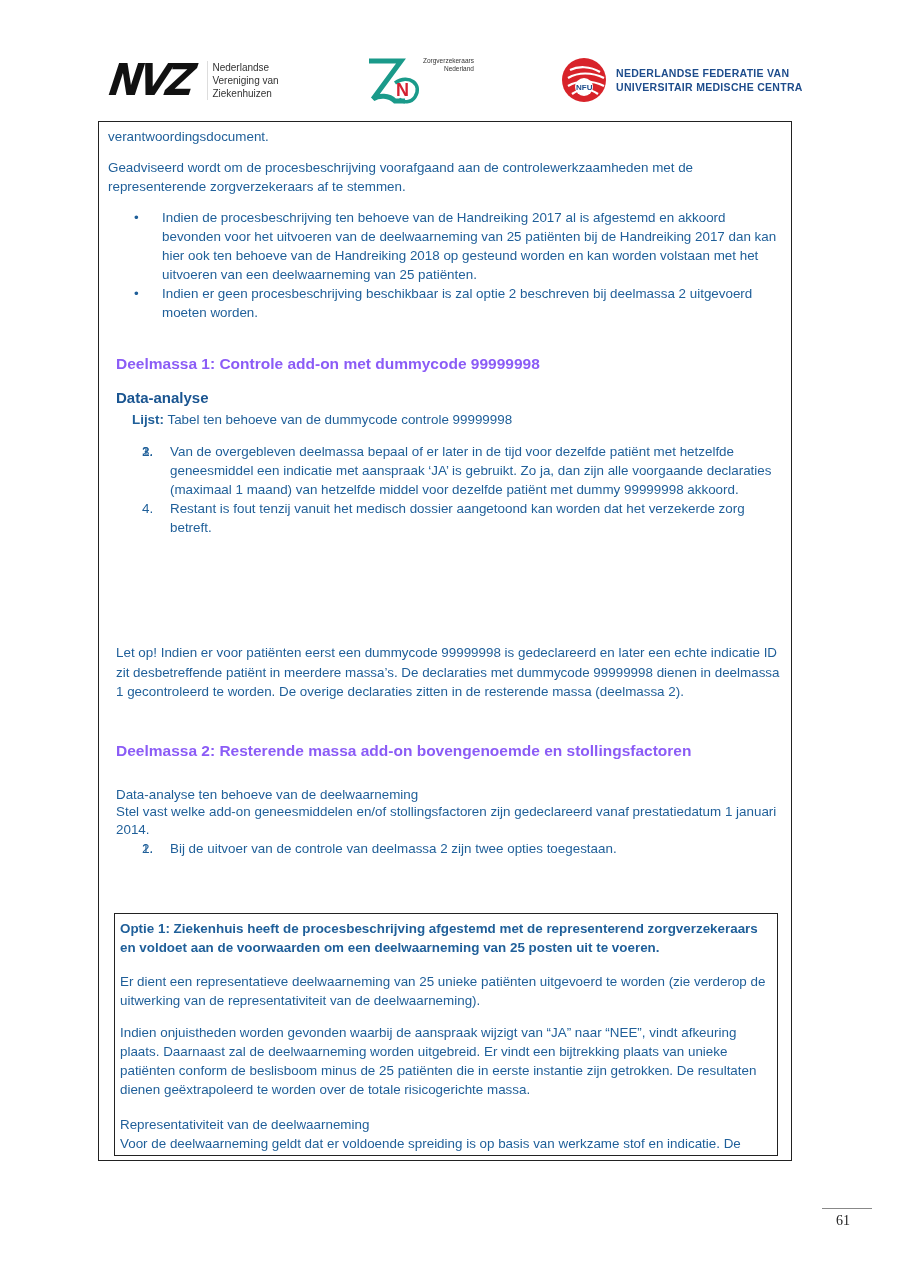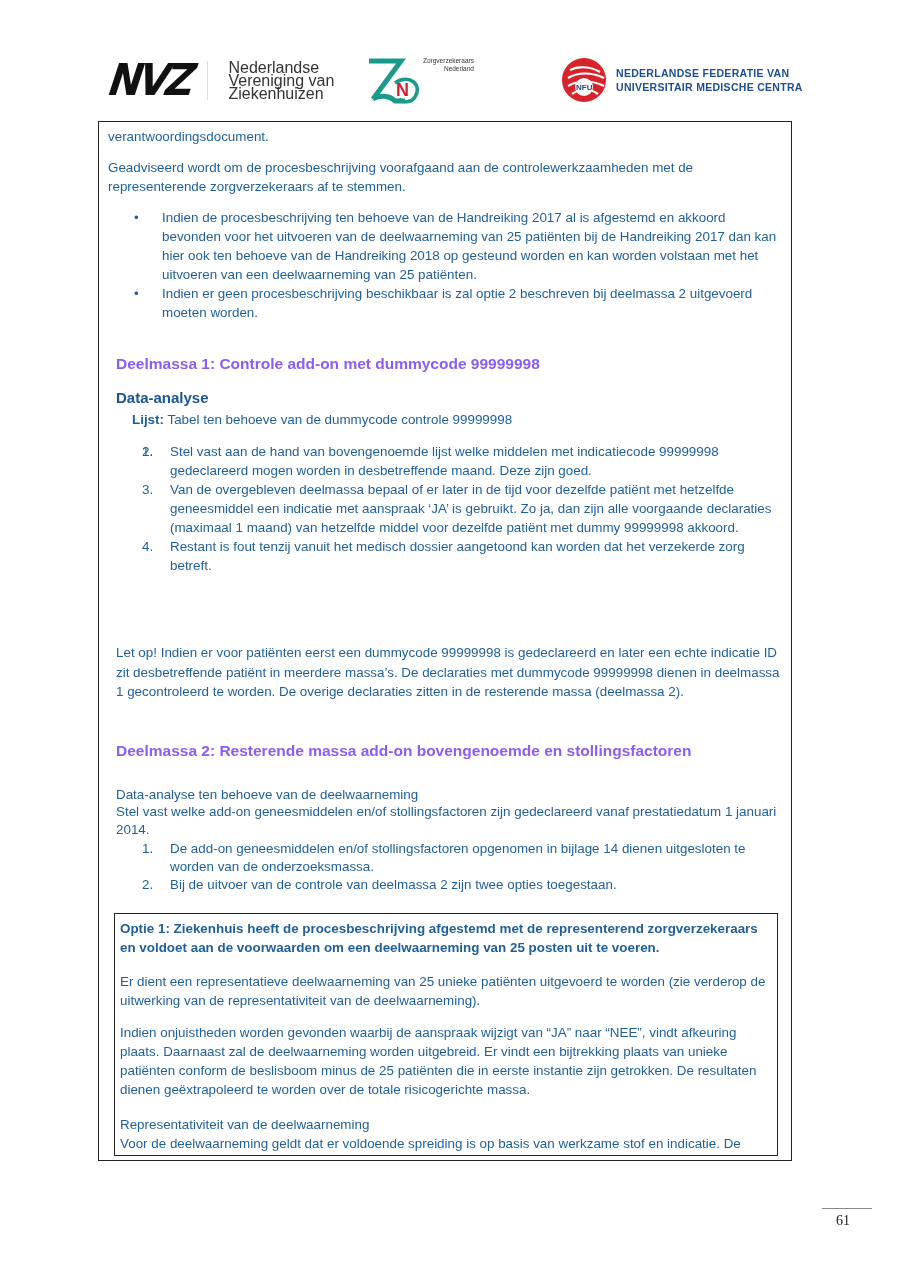--- a/index.html
+++ b/index.html
@@ -3,21 +3,21 @@
 <meta charset="utf-8">
 <style>
   html,body{margin:0;padding:0;background:#ffffff;}
   body{width:900px;height:1273px;position:relative;overflow:hidden;
        font-family:"Liberation Sans",sans-serif;color:#1f5f99;}
   .header{position:absolute;top:52px;left:0;width:900px;height:60px;}
   .logo{position:absolute;top:0;height:56px;display:flex;align-items:center;}
   .nvz{left:110px;}
   .nvz-mark{font-family:"DejaVu Sans",sans-serif;font-weight:bold;font-size:40px;color:#111;letter-spacing:-4px;
             transform:skewX(-18deg) scaleY(1.1);margin-right:16px;}
-  .nvz-text{font-size:16px;line-height:13px;color:#333;border-left:1px solid #ddd;padding-left:20px;}
+  .nvz-text{font-size:10px;line-height:13px;color:#333;border-left:1px solid #ddd;padding-left:4px;}
   .zn{left:365px;}
   .zn-mark{position:relative;width:62px;height:50px;}
   .zn-text{position:absolute;left:58px;top:2px;font-size:6.5px;line-height:8px;color:#333;text-align:right;white-space:nowrap;}
   .nfu{left:560px;}
   .nfu-text{font-size:10.5px;line-height:14px;color:#1e4d8c;font-weight:bold;margin-left:8px;letter-spacing:0.3px;}
   .outer-box{position:absolute;left:98px;top:121px;width:694px;height:1040px;border:1.5px solid #222;box-sizing:border-box;}
   .p{position:absolute;font-size:13.4px;line-height:19px;color:#1f5f99;margin:0;}
   .h1{position:absolute;font-size:15.5px;font-weight:bold;color:#8b5cf6;margin:0;}
   .h2{position:absolute;font-size:15px;font-weight:bold;color:#1a5591;margin:0;}
   .bold{font-weight:bold;}
@@ -90,42 +90,40 @@
 <p class="p" style="left:132px;top:410px;width:670px;">
   <span class="bold">Lijst:</span><span> Tabel ten behoeve van de dummycode controle 99999998</span>
 </p>
 
 <ol class="list" style="left:170px;top:442px;width:610px;">
   <li class="li">
     <span class="marker" style="left:-28px;">1.</span>
   </li>
   <li class="li">
     <span class="marker" style="left:-28px;">2.</span>
-    <span>Stel vast aan de hand van bovengenoemde lijst welke middelen met indicatiecode 99999998 gedeclareerd mogen worden in desbetreffende maand. Deze zijn goed.</span>
   </li>
   <li class="li">
     <span class="marker" style="left:-28px;">3.</span>
     <span>Van de overgebleven deelmassa bepaal of er later in de tijd voor dezelfde patiënt met hetzelfde geneesmiddel een indicatie met aanspraak ‘JA’ is gebruikt. Zo ja, dan zijn alle voorgaande declaraties (maximaal 1 maand) van hetzelfde middel voor dezelfde patiënt met dummy 99999998 akkoord.</span>
   </li>
   <li class="li">
     <span class="marker" style="left:-28px;">4.</span>
     <span>Restant is fout tenzij vanuit het medisch dossier aangetoond kan worden dat het verzekerde zorg betreft.</span>
   </li>
 </ol>
 
 <p class="p" style="left:116px;top:643px;width:670px;line-height:19.7px;">Let op! Indien er voor patiënten eerst een dummycode 99999998 is gedeclareerd en later een echte indicatie ID zit desbetreffende patiënt in meerdere massa’s. De declaraties met dummycode 99999998 dienen in deelmassa 1 gecontroleerd te worden. De overige declaraties zitten in de resterende massa (deelmassa 2).</p>
 
 <h2 class="h1" style="left:116px;top:742px;">Deelmassa 2: Resterende massa add-on bovengenoemde en stollingsfactoren</h2>
 <p class="p" style="left:116px;top:785px;">Data-analyse ten behoeve van de deelwaarneming</p>
 <p class="p" style="left:116px;top:803px;width:670px;line-height:18px;">Stel vast welke add-on geneesmiddelen en/of stollingsfactoren zijn gedeclareerd vanaf prestatiedatum 1 januari 2014.</p>
 
 <ol class="list" style="left:170px;top:840px;width:615px;">
   <li class="li" style="line-height:18px;">
     <span class="marker" style="left:-28px;">1.</span>
-    <span>De add-on geneesmiddelen en/of stollingsfactoren opgenomen in bijlage 14 dienen uitgesloten te worden van de onderzoeksmassa.</span>
   </li>
   <li class="li" style="line-height:18px;">
     <span class="marker" style="left:-28px;">2.</span>
     <span>Bij de uitvoer van de controle van deelmassa 2 zijn twee opties toegestaan.</span>
   </li>
 </ol>
 
 <div class="inner-box"></div>
 <p class="p bold" style="left:120px;top:919px;width:655px;font-weight:bold;">Optie 1:  Ziekenhuis heeft de procesbeschrijving afgestemd met de representerend zorgverzekeraars en voldoet aan de voorwaarden om een deelwaarneming van 25 posten uit te voeren.</p>
 <p class="p" style="left:120px;top:972px;width:655px;">Er dient een representatieve deelwaarneming van 25 unieke patiënten uitgevoerd te worden (zie verderop de uitwerking van de representativiteit van de deelwaarneming).</p>

